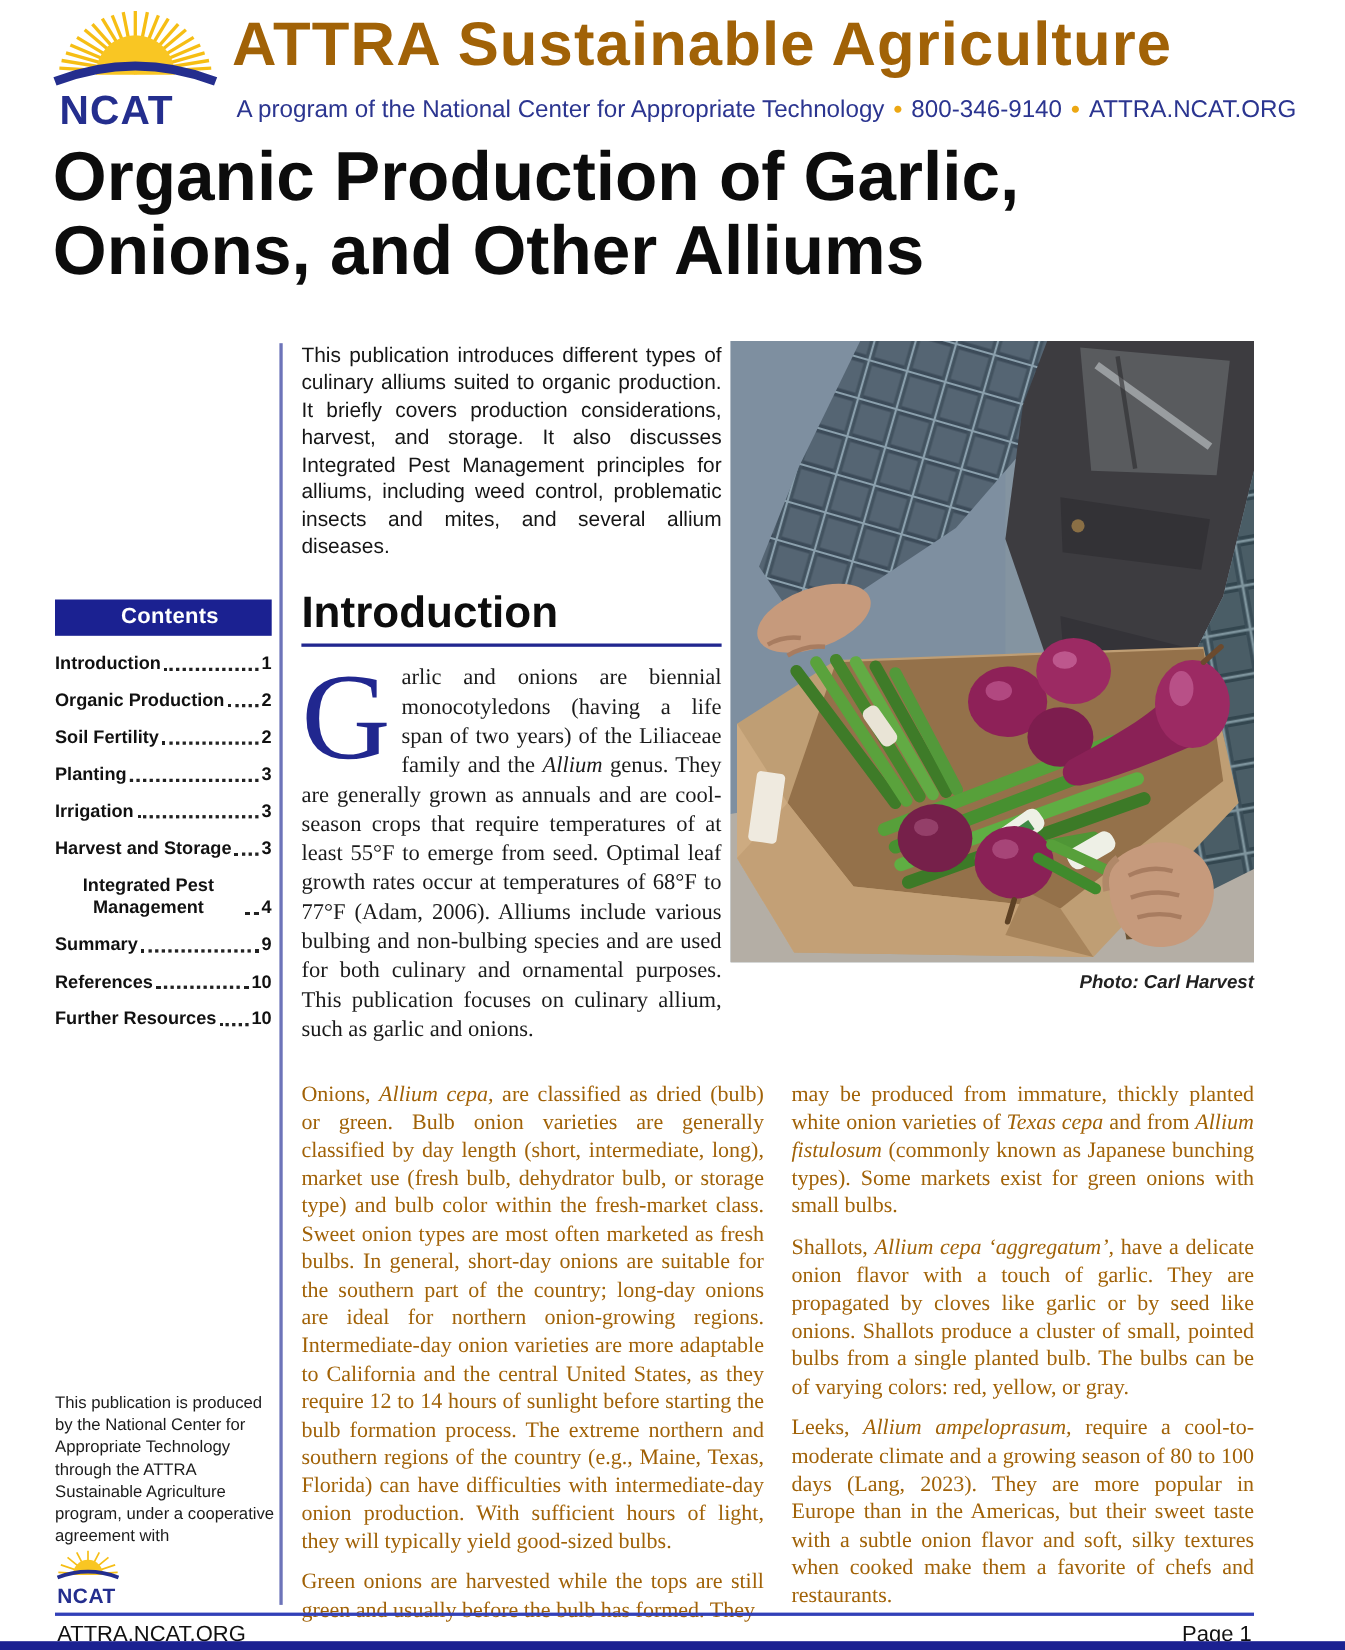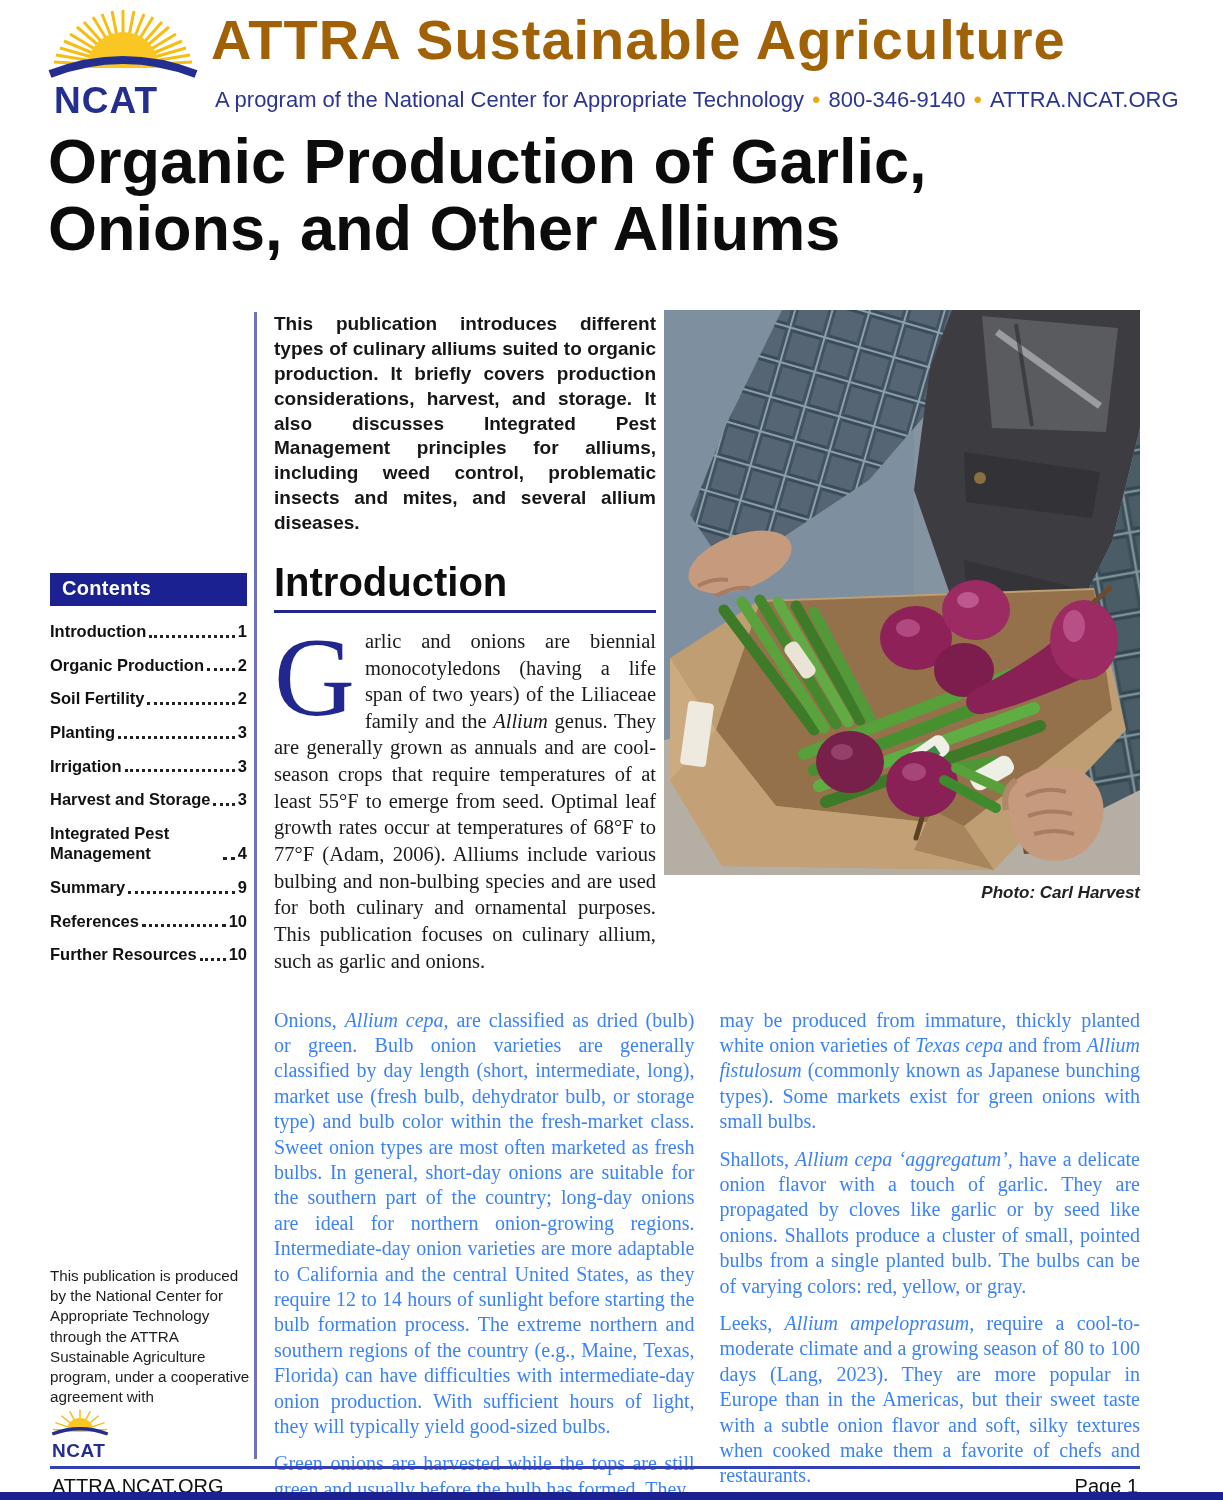--- a/index.html
+++ b/index.html
@@ -26,55 +26,55 @@
   .page-title{
     position:absolute; left:48px; top:128px; width:1110px;
     font-size:63px; font-weight:bold; color:#0c0c0c;
     line-height:1.07; letter-spacing:0px; white-space:pre-line;
   }
   
   .byline{
     position:absolute; left:50px; top:314px; width:200px;
     font-size:17px; line-height:1.42; color:#1c1c1c; white-space:pre-line;
   }
-  .contents{position:absolute; left:50px; top:573px; width:197px;}
+  .contents{position:absolute; left:50px; top:545px; width:197px;text-align:center;}
   .contents-header{
     background:#1b2191; color:#ffffff; font-weight:bold;
     font-size:20px; padding:4px 0 6px 12px; letter-spacing:0.3px;
   }
   .toc{margin-top:15px;}
   .toc-item{display:flex; align-items:flex-end; font-weight:bold; font-size:16.5px; color:#111; margin-bottom:13px; line-height:1.25;}
   .toc-dots{flex:1 1 auto; min-width:12px; border-bottom:3px dotted #222; margin:0 3px 4px 3px;}
   .note{position:absolute; left:50px; top:1266px; width:200px; font-size:15.2px; line-height:1.33; color:#1c1c1c;}
   .note p{margin:0;}
   .note-row{display:flex; align-items:flex-end;}
   .note-row p{flex:1;}
   .small-logo{width:64px; flex:0 0 64px; text-align:left;}
   .small-logo .logo-ncat{font-size:19px; padding-left:2px; letter-spacing:0.5px; margin-top:-2px;}
   .vrule{position:absolute; left:254px; top:312px; width:3px; height:1147px; background:#6d74b9;}
   
   .main{position:absolute; left:274px; top:310px; width:866px;}
   .top-row{display:flex; gap:8px;}
   .intro-col{flex:0 0 382px; width:382px;}
-  .abstract{font-size:19px; line-height:1.31; text-align:justify; color:#161616; margin:2px 0 0 0;font-weight:bold;}
+  .abstract{font-size:19px; line-height:1.31; text-align:justify; color:#161616; margin:2px 0 0 0;}
   .intro-h{
     font-size:40px; font-weight:bold; color:#0d0d0d; line-height:1;
     margin:26px 0 0 0; padding-bottom:8px; border-bottom:3.5px solid #21278f;
   }
   .serif{font-family:"Liberation Serif", serif;}
   .intro-p{font-size:20.5px; line-height:1.3; text-align:justify; margin-top:15px; color:#1a1a1a;}
   .dropcap{
     float:left; color:#21278f; font-size:112px; line-height:0.74;
     padding:8px 10px 0 0; font-family:"Liberation Serif", serif;
   }
   .photo-col{flex:1;}
   .photo{width:476px; height:565px; display:block;}
   .caption{text-align:right; font-weight:bold; font-style:italic; font-size:17px; margin-top:8px; color:#222;}
   .columns{display:flex; gap:25px; margin-top:13px;}
-  .col{flex:1; font-size:20px; line-height:1.27; text-align:justify; color:#3b82f6;}
+  .col{flex:1; font-size:20px; line-height:1.27; text-align:justify; color:#a16207;}
   .col p{margin:0 0 12px 0;}
   
   .footer-rule{position:absolute; left:50px; top:1466px; width:1090px; height:2.5px; background:#3240b8;}
   .footer{position:absolute; left:52px; top:1475px; width:1086px; display:flex; justify-content:space-between; font-size:20px; color:#111;}
   .bottom-bar{position:absolute; left:0; bottom:0; width:1223px; height:8px; background:#1b2191;}
 </style>
 </head>
 <body>
 
 <div class="page">

